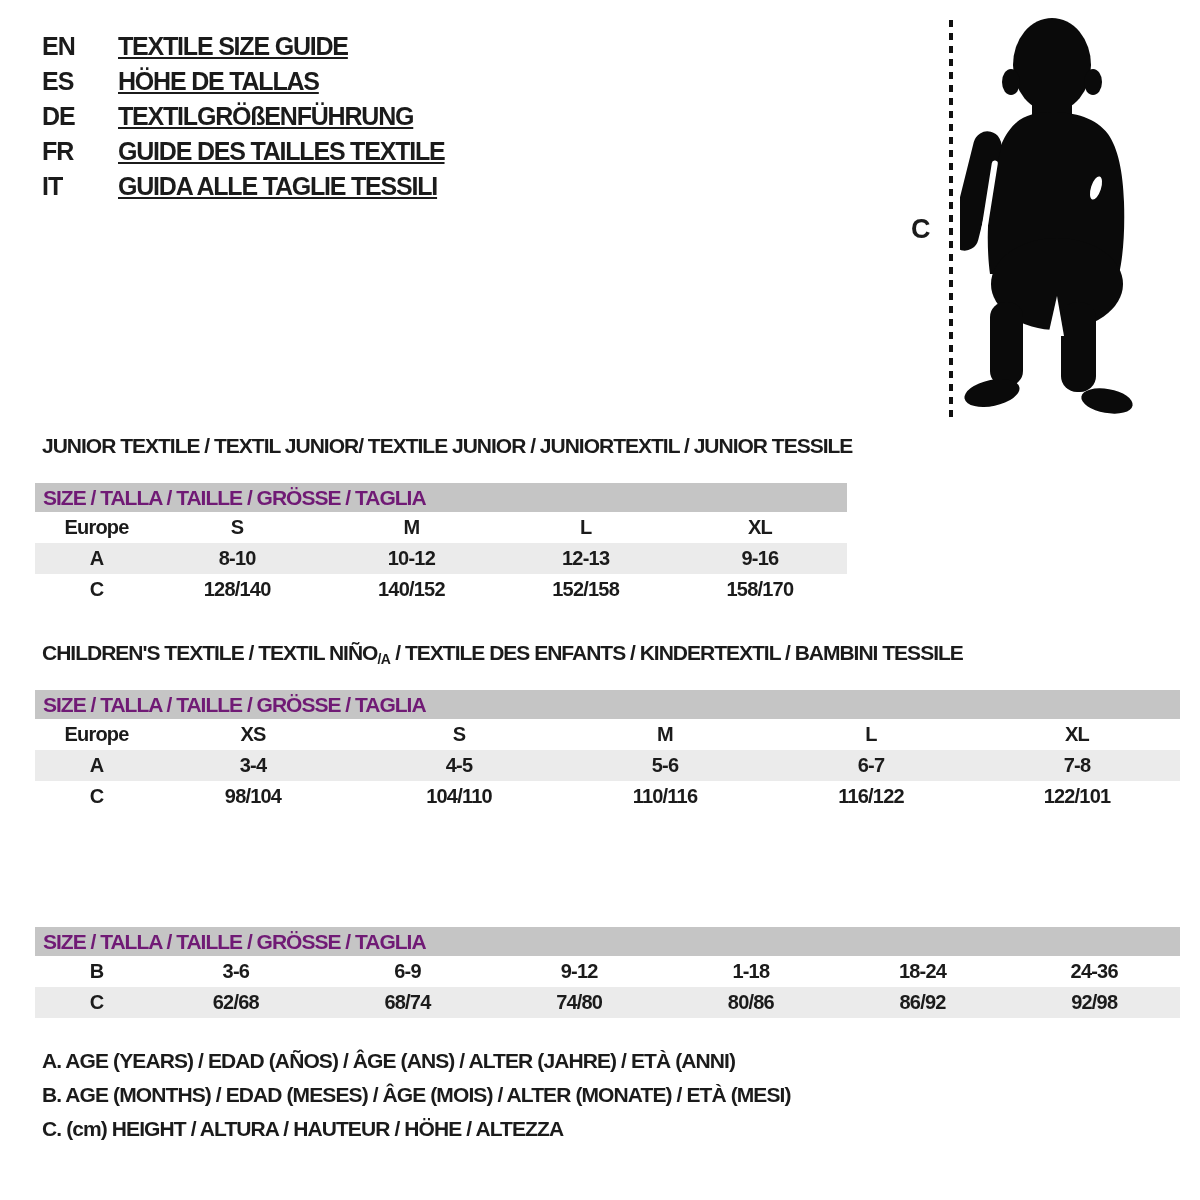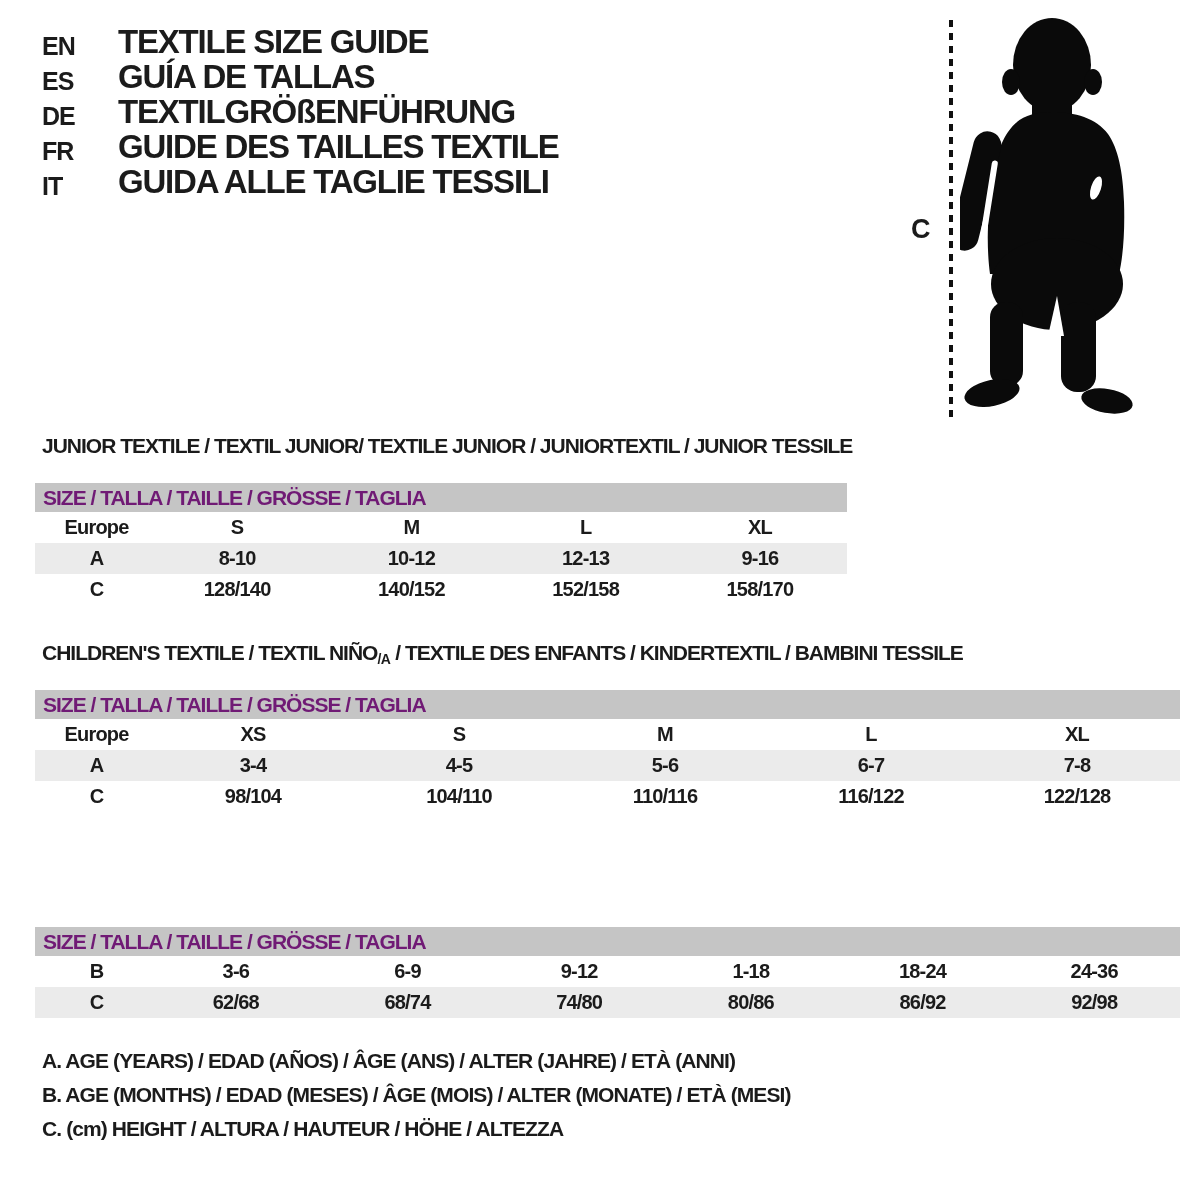--- a/index.html
+++ b/index.html
@@ -6,21 +6,21 @@
   body{
     width:1200px;height:1200px;background:#ffffff;
     font-family:"Liberation Sans",sans-serif;font-weight:700;color:#1b1b1b;
   }
   #page{position:relative;width:1200px;height:1200px;overflow:hidden;background:#ffffff;}
 
   
   .lang-list{position:absolute;left:42px;top:26px;}
   .lang-row{display:flex;height:35px;align-items:flex-end;}
   .lang-code{width:76px;font-size:25px;letter-spacing:-1px;}
-  .lang-title{font-size:33px;letter-spacing:-1.2px;white-space:nowrap;}
+  .lang-title{font-size:25px;letter-spacing:-1.2px;white-space:nowrap;text-decoration:underline;}
 
   
   .dash-line{
     position:absolute;left:949px;top:20px;width:4px;height:398px;
     background:repeating-linear-gradient(to bottom,#101010 0 7px,transparent 7px 13px);
   }
   .c-label{position:absolute;left:911px;top:214px;font-size:27px;letter-spacing:-1px;}
   .toddler-svg{position:absolute;left:960px;top:12px;width:185px;height:415px;}
 
   
@@ -52,21 +52,21 @@
 
 <div id="page">
 
   <div class="lang-list">
     <div class="lang-row">
       <span class="lang-code">EN</span>
       <span class="lang-title">TEXTILE SIZE GUIDE</span>
     </div>
     <div class="lang-row">
       <span class="lang-code">ES</span>
-      <span class="lang-title">GUÍA DE TALLAS</span>
+      <span class="lang-title">HÖHE DE TALLAS</span>
     </div>
     <div class="lang-row">
       <span class="lang-code">DE</span>
       <span class="lang-title">TEXTILGRÖßENFÜHRUNG</span>
     </div>
     <div class="lang-row">
       <span class="lang-code">FR</span>
       <span class="lang-title">GUIDE DES TAILLES TEXTILE</span>
     </div>
     <div class="lang-row">
@@ -144,21 +144,21 @@
       <div class="cell">5-6</div>
       <div class="cell">6-7</div>
       <div class="cell">7-8</div>
     </div>
     <div class="trow">
       <div class="cell label">C</div>
       <div class="cell">98/104</div>
       <div class="cell">104/110</div>
       <div class="cell">110/116</div>
       <div class="cell">116/122</div>
-      <div class="cell">122/128</div>
+      <div class="cell">122/101</div>
     </div>
   </div>
 
   <div class="tbl tbl-babies">
     <div class="size-bar">SIZE / TALLA / TAILLE / GRÖSSE / TAGLIA</div>
     <div class="trow">
       <div class="cell label">B</div>
       <div class="cell">3-6</div>
       <div class="cell">6-9</div>
       <div class="cell">9-12</div>

